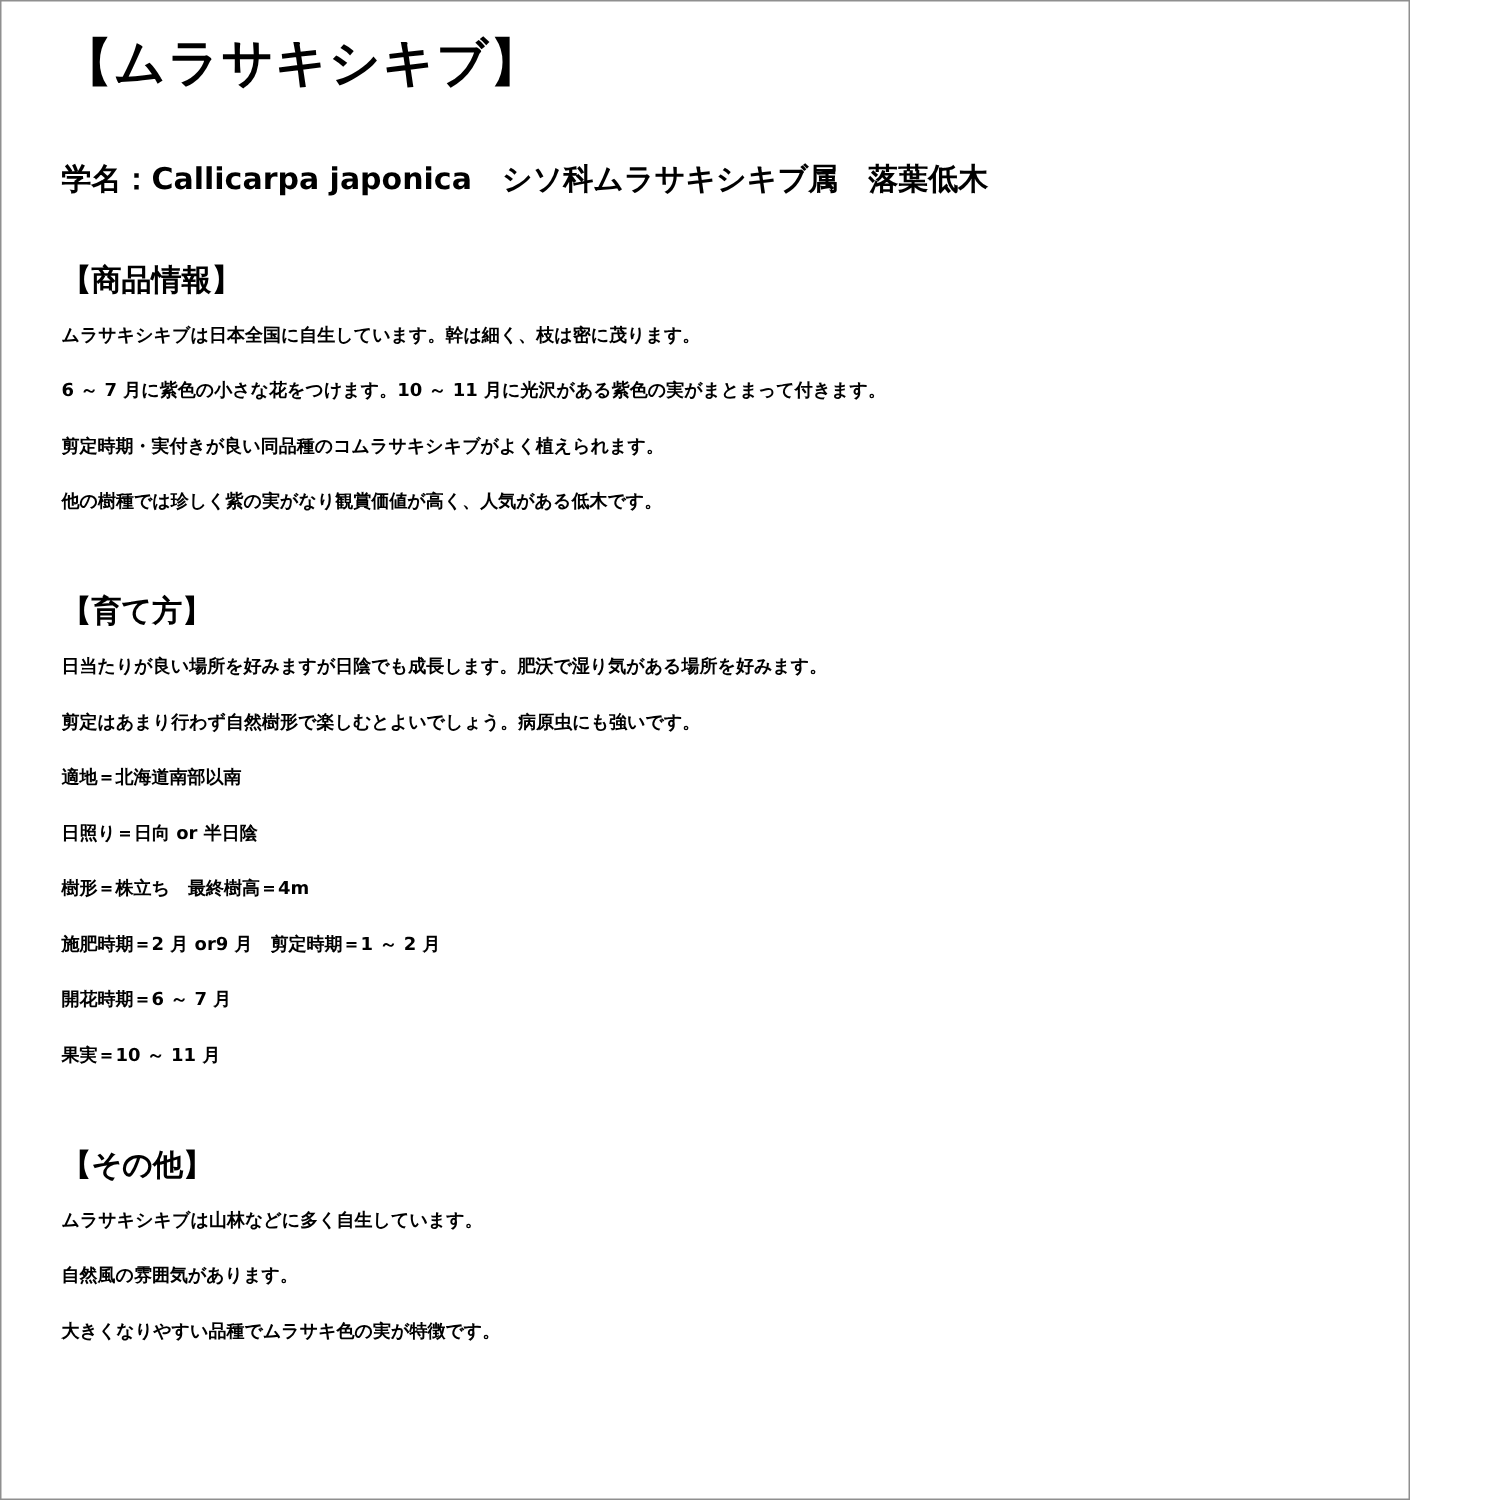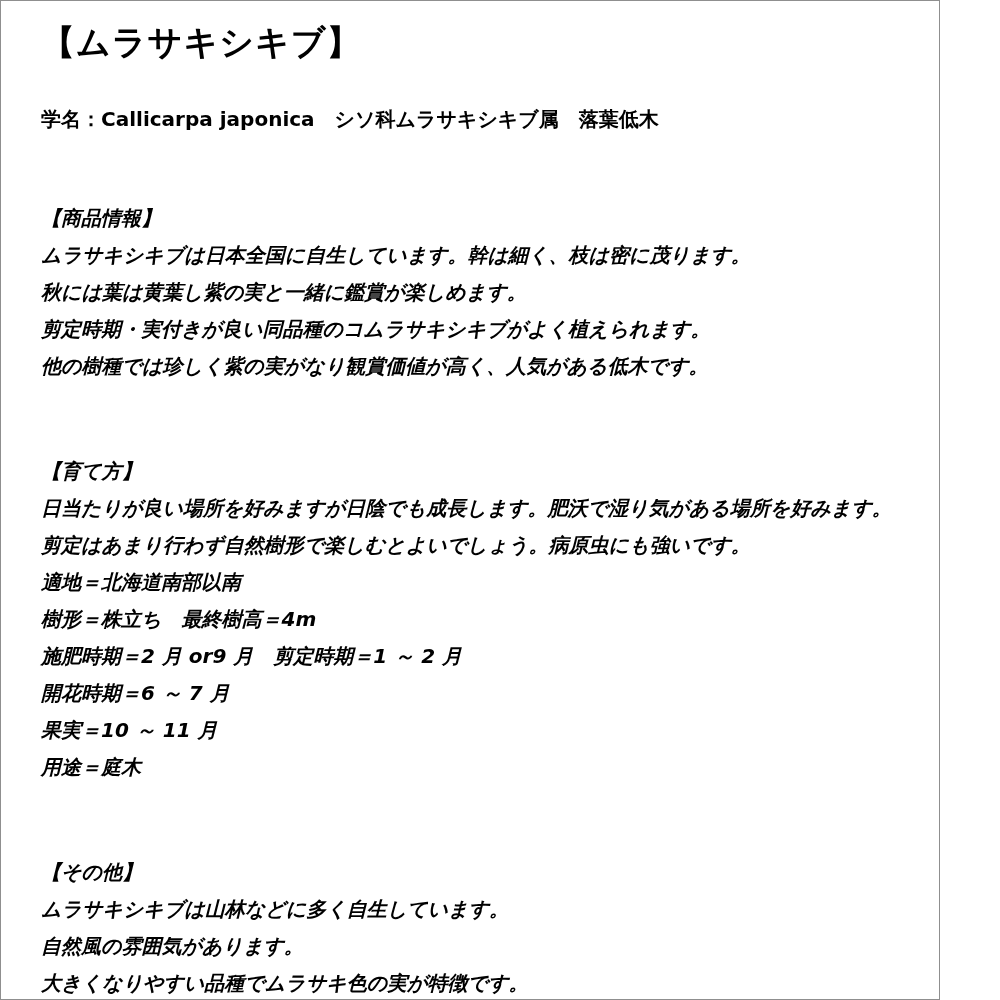--- a/index.html
+++ b/index.html
@@ -29,64 +29,63 @@
     white-space: nowrap;
   }
   .doc-subtitle {
     margin-top: 43px;
     font-size: 20px;
     font-weight: bold;
     line-height: 26px;
     white-space: nowrap;
   }
   .section {
-    margin-top: 68px;
-    font-style: italic;
+    margin-top: 36px;
   }
   .section-heading {
     font-size: 20px;
     font-weight: bold;
     line-height: 37px;
     white-space: nowrap;
   }
   .doc-line {
-    font-size: 20px;
+    font-size: 12px;
     font-weight: bold;
     line-height: 37px;
     white-space: nowrap;
   }
 </style>
 </head>
 <body>
 
 <div class="page">
   <div class="content">
 
     <div class="doc-title">【ムラサキシキブ】</div>
 
     <div class="doc-subtitle">学名：Callicarpa japonica　シソ科ムラサキシキブ属　落葉低木</div>
 
     <div class="section">
       <div class="section-heading">【商品情報】</div>
       <div class="doc-line">ムラサキシキブは日本全国に自生しています。幹は細く、枝は密に茂ります。</div>
-      <div class="doc-line">秋には葉は黄葉し紫の実と一緒に鑑賞が楽しめます。</div>
+      <div class="doc-line">6 ～ 7 月に紫色の小さな花をつけます。10 ～ 11 月に光沢がある紫色の実がまとまって付きます。</div>
       <div class="doc-line">剪定時期・実付きが良い同品種のコムラサキシキブがよく植えられます。</div>
       <div class="doc-line">他の樹種では珍しく紫の実がなり観賞価値が高く、人気がある低木です。</div>
     </div>
 
     <div class="section">
       <div class="section-heading">【育て方】</div>
       <div class="doc-line">日当たりが良い場所を好みますが日陰でも成長します。肥沃で湿り気がある場所を好みます。</div>
       <div class="doc-line">剪定はあまり行わず自然樹形で楽しむとよいでしょう。病原虫にも強いです。</div>
       <div class="doc-line">適地＝北海道南部以南</div>
+      <div class="doc-line">日照り＝日向 or 半日陰</div>
       <div class="doc-line">樹形＝株立ち　最終樹高＝4m</div>
       <div class="doc-line">施肥時期＝2 月 or9 月　剪定時期＝1 ～ 2 月</div>
       <div class="doc-line">開花時期＝6 ～ 7 月</div>
       <div class="doc-line">果実＝10 ～ 11 月</div>
-      <div class="doc-line">用途＝庭木</div>
     </div>
 
     <div class="section">
       <div class="section-heading">【その他】</div>
       <div class="doc-line">ムラサキシキブは山林などに多く自生しています。</div>
       <div class="doc-line">自然風の雰囲気があります。</div>
       <div class="doc-line">大きくなりやすい品種でムラサキ色の実が特徴です。</div>
     </div>
 
   </div>

